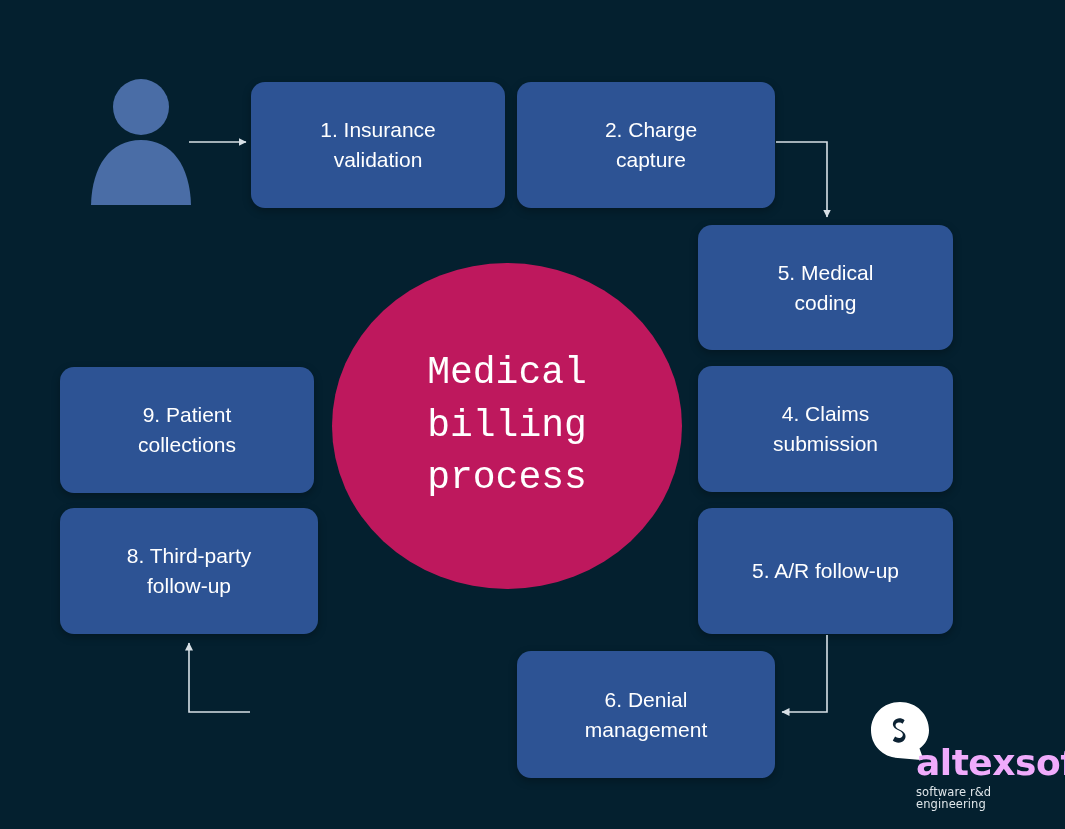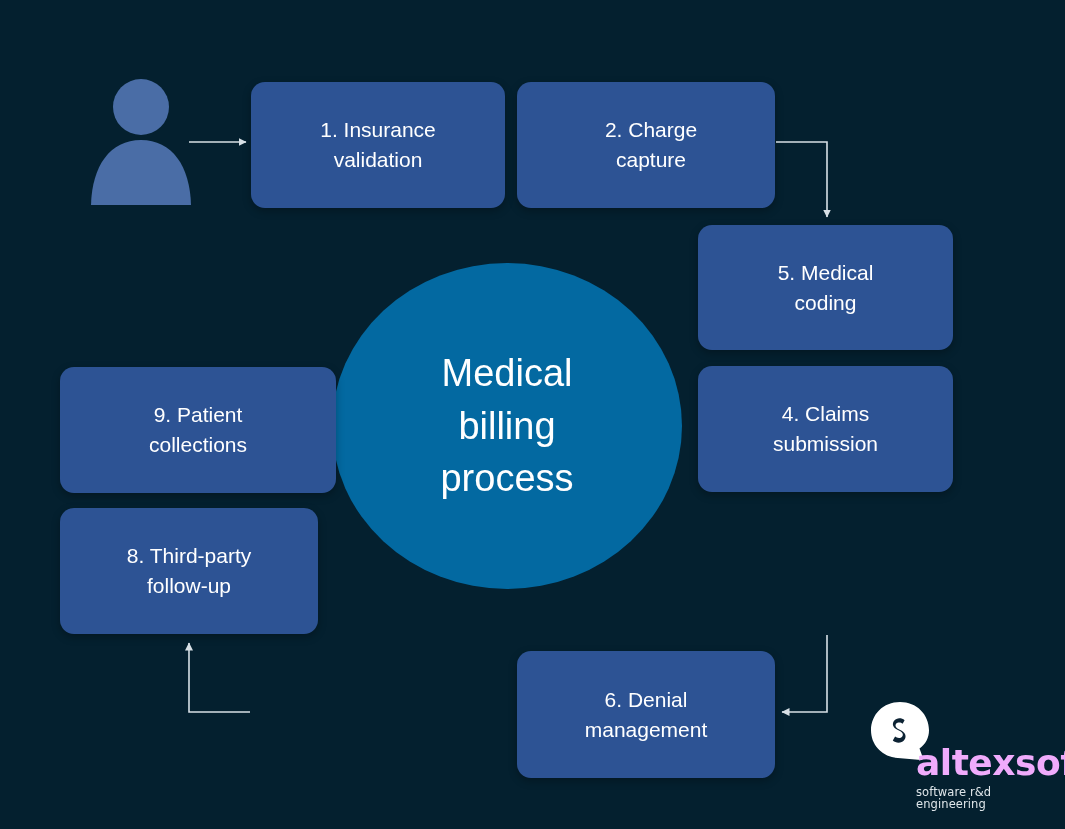--- a/index.html
+++ b/index.html
@@ -45,36 +45,37 @@
 
   
   #box-1  { left: 251px; top: 82px;  width: 254px; height: 126px; }
   #box-2  { left: 517px; top: 82px;  width: 258px; height: 126px; padding-left: 26px; }
   #box-3  { left: 698px; top: 225px; width: 255px; height: 125px; }
   #box-4  { left: 698px; top: 366px; width: 255px; height: 126px; }
   #box-5  { left: 698px; top: 508px; width: 255px; height: 126px; }
   #box-6  { left: 517px; top: 651px; width: 258px; height: 127px; }
   #box-7  { left: 251px; top: 651px; width: 254px; height: 127px; }
   #box-8  { left: 60px;  top: 508px; width: 258px; height: 126px; }
-  #box-9  { left: 60px;  top: 367px; width: 276px; height: 126px; justify-content: center; }
+  #box-9  { left: 60px;  top: 367px; width: 254px; height: 126px; justify-content: center; }
   #box-10 { left: 60px;  top: 226px; width: 258px; height: 126px; }
 
   
   #center-circle {
     position: absolute;
     left: 332px;
     top: 263px;
     width: 350px;
     height: 326px;
     border-radius: 50%;
-    background: #0369a1;
+    background: #be185d;
     display: flex;
     align-items: center;
     justify-content: center;
     text-align: center;
+    font-family: Liberation Mono, monospace;
   }
   #center-circle .ctext {
     color: #ffffff;
     font-size: 38px;
     line-height: 1.38;
     white-space: pre-line;
     font-weight: 400;
   }
 
   
@@ -160,20 +161,23 @@
     <span class="ptext">2. Charge
 capture</span>
   </div>
   <div class="pbox" id="box-3">
     <span class="ptext">5. Medical
 coding</span>
   </div>
   <div class="pbox" id="box-4">
     <span class="ptext">4. Claims
 submission</span>
+  </div>
+  <div class="pbox" id="box-5">
+    <span class="ptext">5. A/R follow-up</span>
   </div>
   <div class="pbox" id="box-6">
     <span class="ptext">6. Denial
 management</span>
   </div>
   <div class="pbox" id="box-8">
     <span class="ptext">8. Third-party
 follow-up</span>
   </div>
   <div class="pbox" id="box-9">

